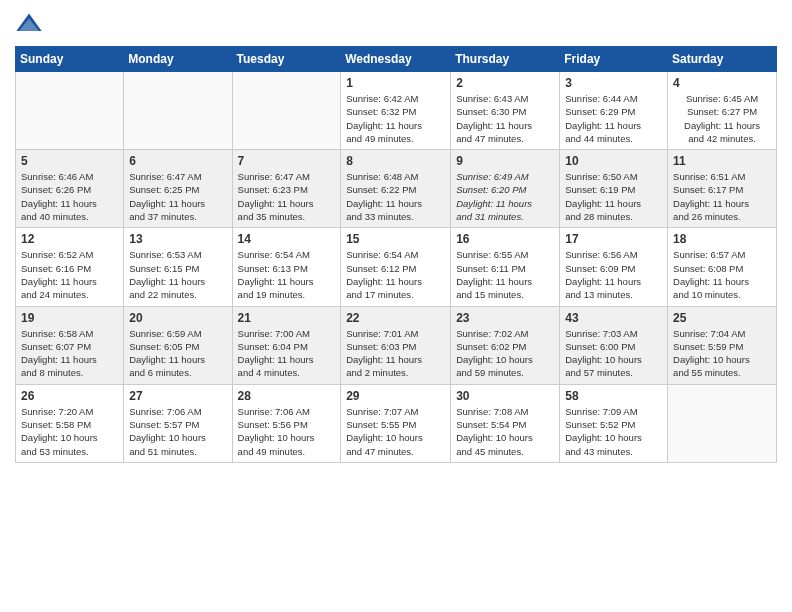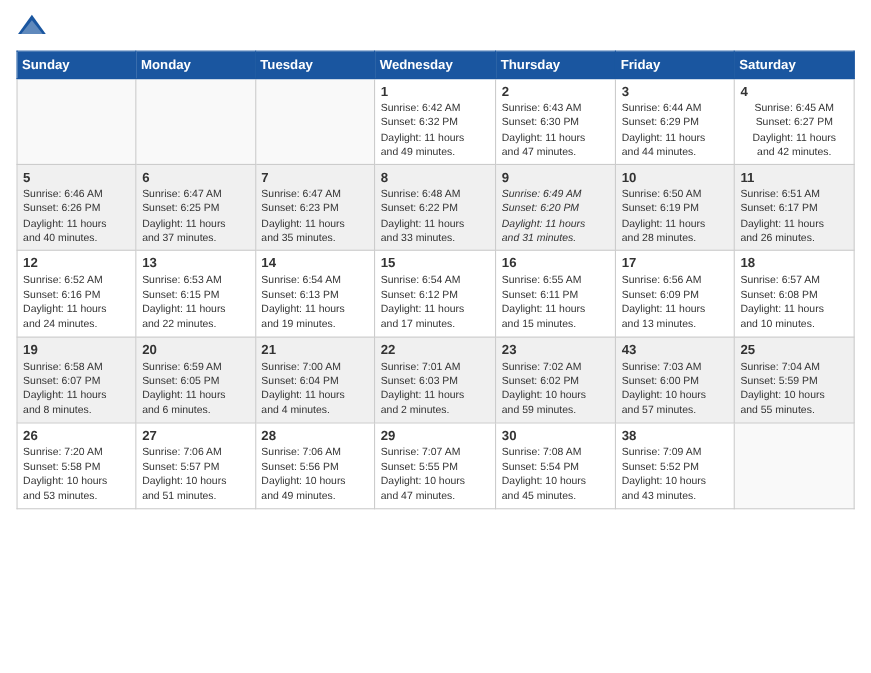--- a/index.html
+++ b/index.html
@@ -346,21 +346,21 @@
 and 47 minutes.</div>
           </td>
           <td>
             <div class="day-number">30</div>
             <div class="day-info" style="white-space: pre-line;">Sunrise: 7:08 AM
 Sunset: 5:54 PM
 Daylight: 10 hours
 and 45 minutes.</div>
           </td>
           <td>
-            <div class="day-number">38</div>
+            <div class="day-number">58</div>
             <div class="day-info" style="white-space: pre-line;">Sunrise: 7:09 AM
 Sunset: 5:52 PM
 Daylight: 10 hours
 and 43 minutes.</div>
           </td>
           <td class="empty"></td>
         </tr>
       </tbody>
   </table>
 </div>

